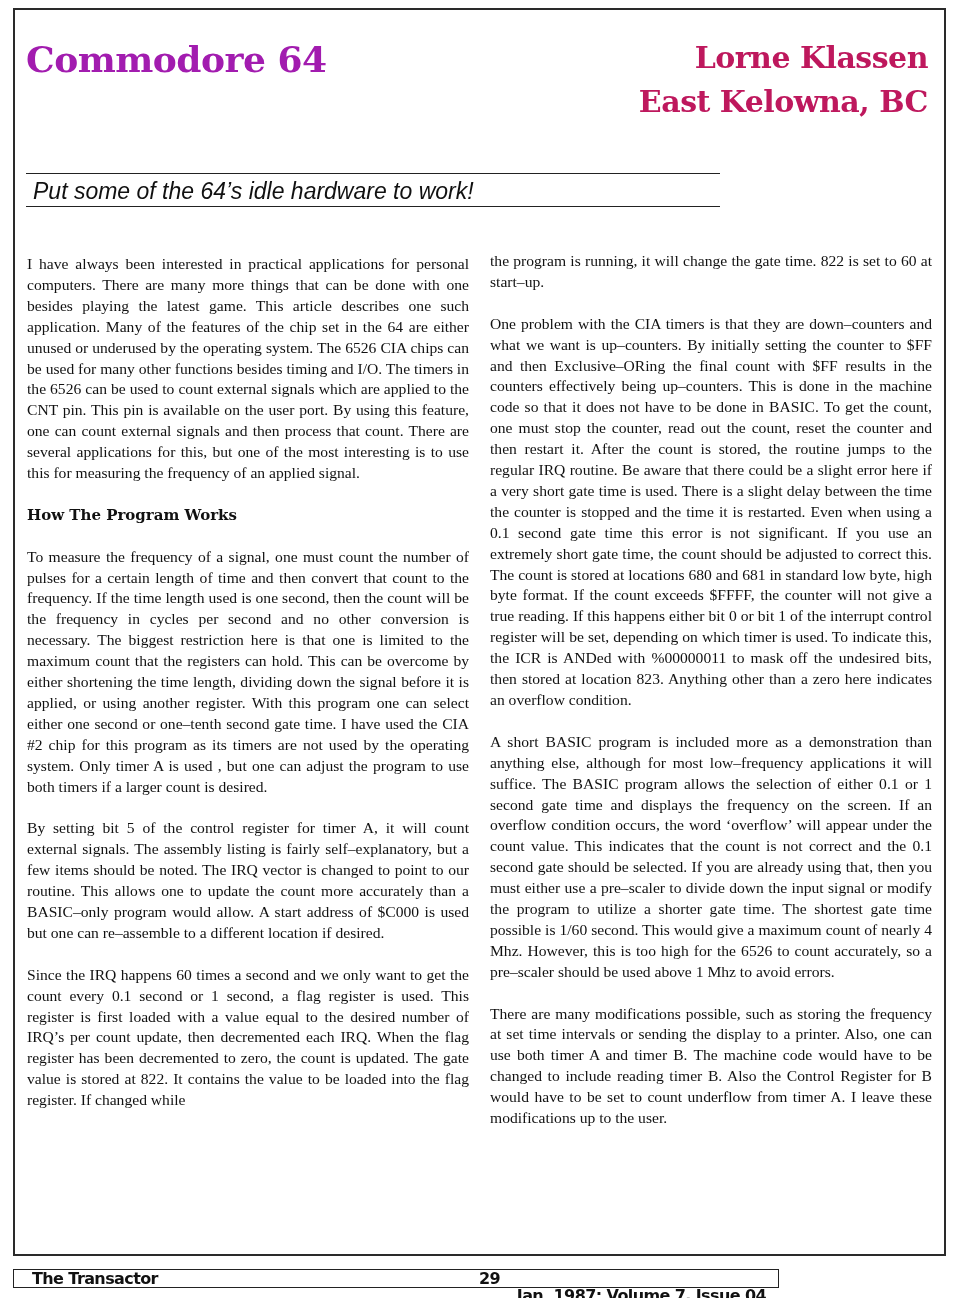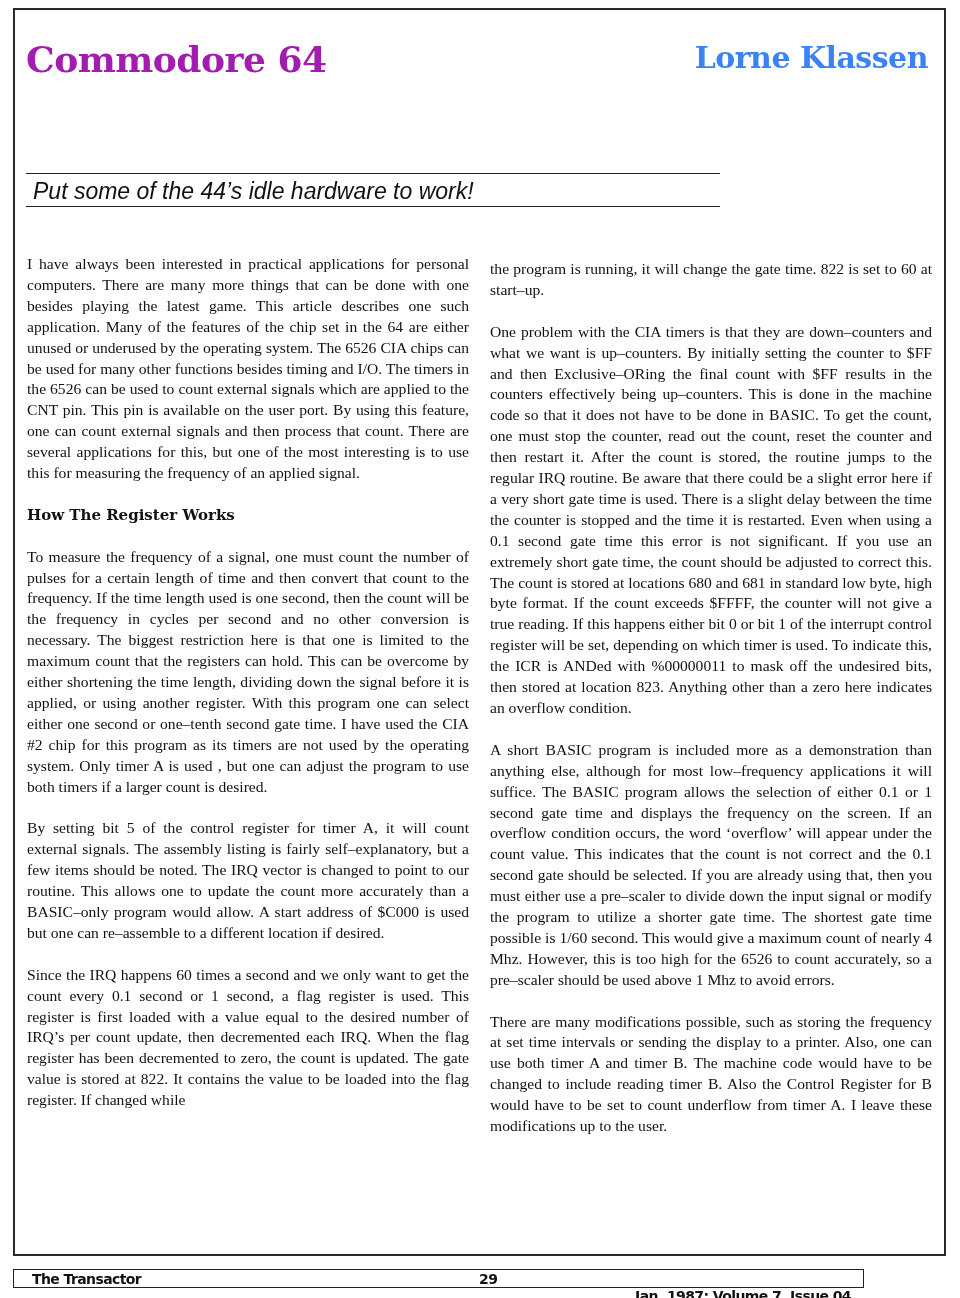--- a/index.html
+++ b/index.html
@@ -39,21 +39,21 @@
   .author {
     position: absolute;
     right: 32px;
     top: 36px;
     text-align: right;
     font-family: "DejaVu Serif", "Liberation Serif", serif;
     font-weight: bold;
     font-size: 30px;
     line-height: 44px;
     letter-spacing: -0.5px;
-    color: #3b82f6;
+    color: #be185d;
   }
   .author div { white-space: nowrap; }
   .subtitle-rule-top {
     position: absolute;
     left: 26px;
     top: 173px;
     width: 694px;
     height: 0;
     border-top: 1.5px solid #222;
   }
@@ -78,43 +78,43 @@
   }
   .column {
     position: absolute;
     top: 254px;
     width: 442px;
     font-size: 15.6px;
     line-height: 20.9px;
     text-align: justify;
   }
   .col-left { left: 27px; }
-  .col-right { left: 490px; top: 259px; }
+  .col-right { left: 490px; top: 251px; }
   .column p {
     margin: 0 0 20.9px 0;
   }
   .column h2 {
     margin: 0 0 20.9px 0;
     font-family: "DejaVu Serif", "Liberation Serif", serif;
     font-size: 15px;
     font-weight: bold;
     line-height: 20.9px;
     text-align: left;
   }
   .footer-bar {
     position: absolute;
     left: 13px;
     top: 1269px;
-    width: 851px;
+    width: 766px;
     height: 19px;
     border: 1.5px solid #222;
     box-sizing: border-box;
     font-family: "DejaVu Sans", "Liberation Sans", sans-serif;
     font-weight: bold;
-    font-size: 14px;
+    font-size: 16px;
     line-height: 16px;
     letter-spacing: -0.6px;
   }
   .footer-left {
     position: absolute;
     left: 18px;
     top: 1px;
   }
   .footer-center {
     position: absolute;
@@ -131,29 +131,30 @@
 <body>
 
 <div class="page-frame"></div>
 
 <div class="title">
   <div>Commodore 64</div>
 </div>
 
 <div class="author">
   <div>Lorne Klassen</div>
+  <div>East Kelowna, BC</div>
 </div>
 
 <div class="subtitle-rule-top"></div>
-<div class="subtitle">Put some of the 44’s idle hardware to work!</div>
+<div class="subtitle">Put some of the 64’s idle hardware to work!</div>
 <div class="subtitle-rule-bottom"></div>
 
 <div class="column col-left">
   <p>I have always been interested in practical applications for personal computers. There are many more things that can be done with one besides playing the latest game. This article describes one such application. Many of the features of the chip set in the 64 are either unused or underused by the operating system. The 6526 CIA chips can be used for many other functions besides timing and I/O. The timers in the 6526 can be used to count external signals which are applied to the CNT pin. This pin is available on the user port. By using this feature, one can count external signals and then process that count. There are several applications for this, but one of the most interesting is to use this for measuring the frequency of an applied signal.</p>
-  <h2>How The Register Works</h2>
+  <h2>How The Program Works</h2>
   <p>To measure the frequency of a signal, one must count the number of pulses for a certain length of time and then convert that count to the frequency. If the time length used is one second, then the count will be the frequency in cycles per second and no other conversion is necessary. The biggest restriction here is that one is limited to the maximum count that the registers can hold. This can be overcome by either shortening the time length, dividing down the signal before it is applied, or using another register. With this program one can select either one second or one–tenth second gate time. I have used the CIA #2 chip for this program as its timers are not used by the operating system. Only timer A is used , but one can adjust the program to use both timers if a larger count is desired.</p>
   <p>By setting bit 5 of the control register for timer A, it will count external signals. The assembly listing is fairly self–explanatory, but a few items should be noted. The IRQ vector is changed to point to our routine. This allows one to update the count more accurately than a BASIC–only program would allow. A start address of $C000 is used but one can re–assemble to a different location if desired.</p>
   <p>Since the IRQ happens 60 times a second and we only want to get the count every 0.1 second or 1 second, a flag register is used. This register is first loaded with a value equal to the desired number of IRQ’s per count update, then decremented each IRQ. When the flag register has been decremented to zero, the count is updated. The gate value is stored at 822. It contains the value to be loaded into the flag register. If changed while</p>
 </div>
 
 <div class="column col-right">
   <p>the program is running, it will change the gate time. 822 is set to 60 at start–up.</p>
   <p>One problem with the CIA timers is that they are down–counters and what we want is up–counters. By initially setting the counter to $FF and then Exclusive–ORing the final count with $FF results in the counters effectively being up–counters. This is  done in the machine code so that it does not have to be done in BASIC. To get the count, one must stop the counter, read out the count, reset the counter and then restart it. After the count is stored, the routine jumps to the regular IRQ routine. Be aware that there could be a slight error here if a very short gate time is used. There is a slight delay between the time the counter is stopped and the time it is restarted. Even when using a 0.1 second gate time this error is not significant. If you use an extremely short gate time, the count should be adjusted to correct this. The count is stored at locations 680 and 681 in standard low byte, high byte format. If the count exceeds $FFFF, the counter will not give a true reading. If this happens either bit 0 or bit 1 of the interrupt control register will be set, depending on which timer is used. To indicate this, the ICR is ANDed with %00000011 to mask off the undesired bits, then stored at location 823. Anything other than a zero here indicates an overflow condition.</p>
   <p>A short BASIC program is included more as a demonstration than anything else, although for most low–frequency applications it will suffice. The BASIC program allows the selection of either 0.1 or 1 second gate time and displays the frequency on the screen. If an overflow condition occurs, the word ‘overflow’ will appear under the count value. This indicates that the count is not correct and the 0.1 second gate should be selected. If you are already using that, then you must either use a pre–scaler to divide down the input signal or modify the program to utilize a shorter gate time. The shortest gate time possible is 1/60 second. This would give a maximum count of nearly 4 Mhz. However, this is too high for the 6526 to count accurately, so a pre–scaler should be used above 1 Mhz to avoid errors.</p>
   <p>There are many modifications possible, such as storing the frequency at set time intervals or sending the display to a printer. Also, one can use both timer A and timer B. The machine code would have to be changed to include reading timer B. Also the Control Register for B would have to be set to count underflow from timer A. I leave these modifications up to the user.</p>

